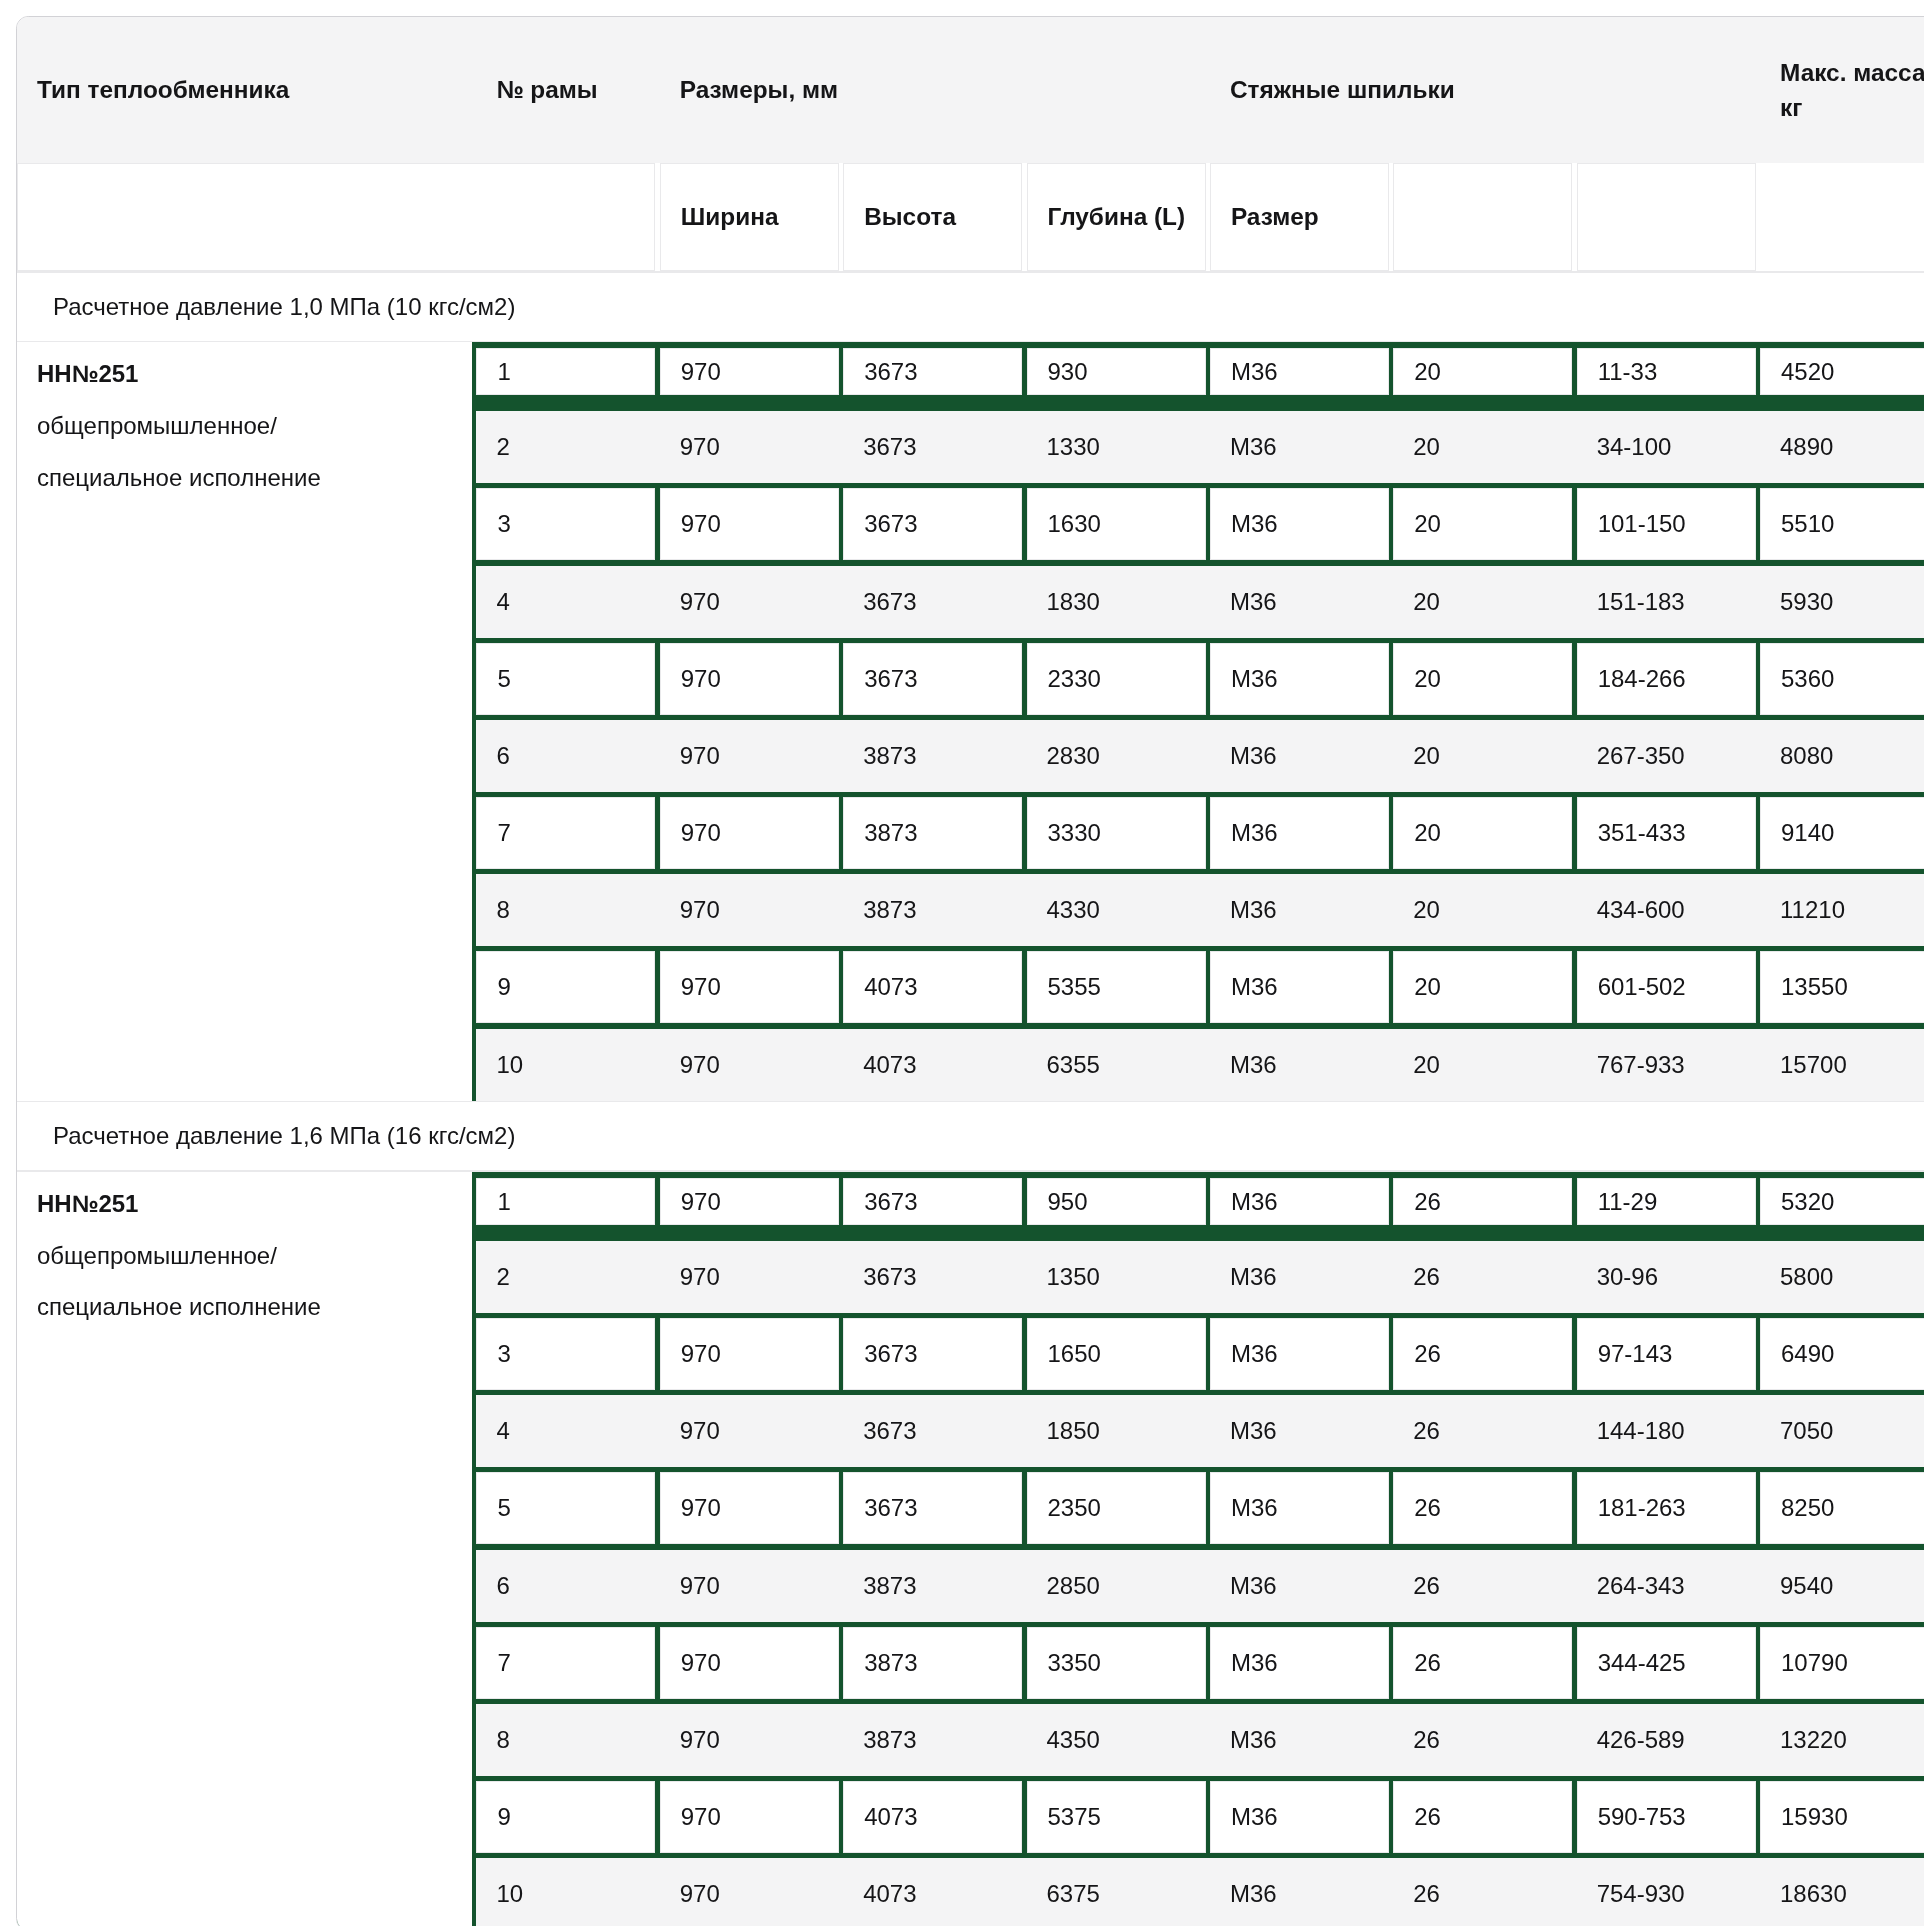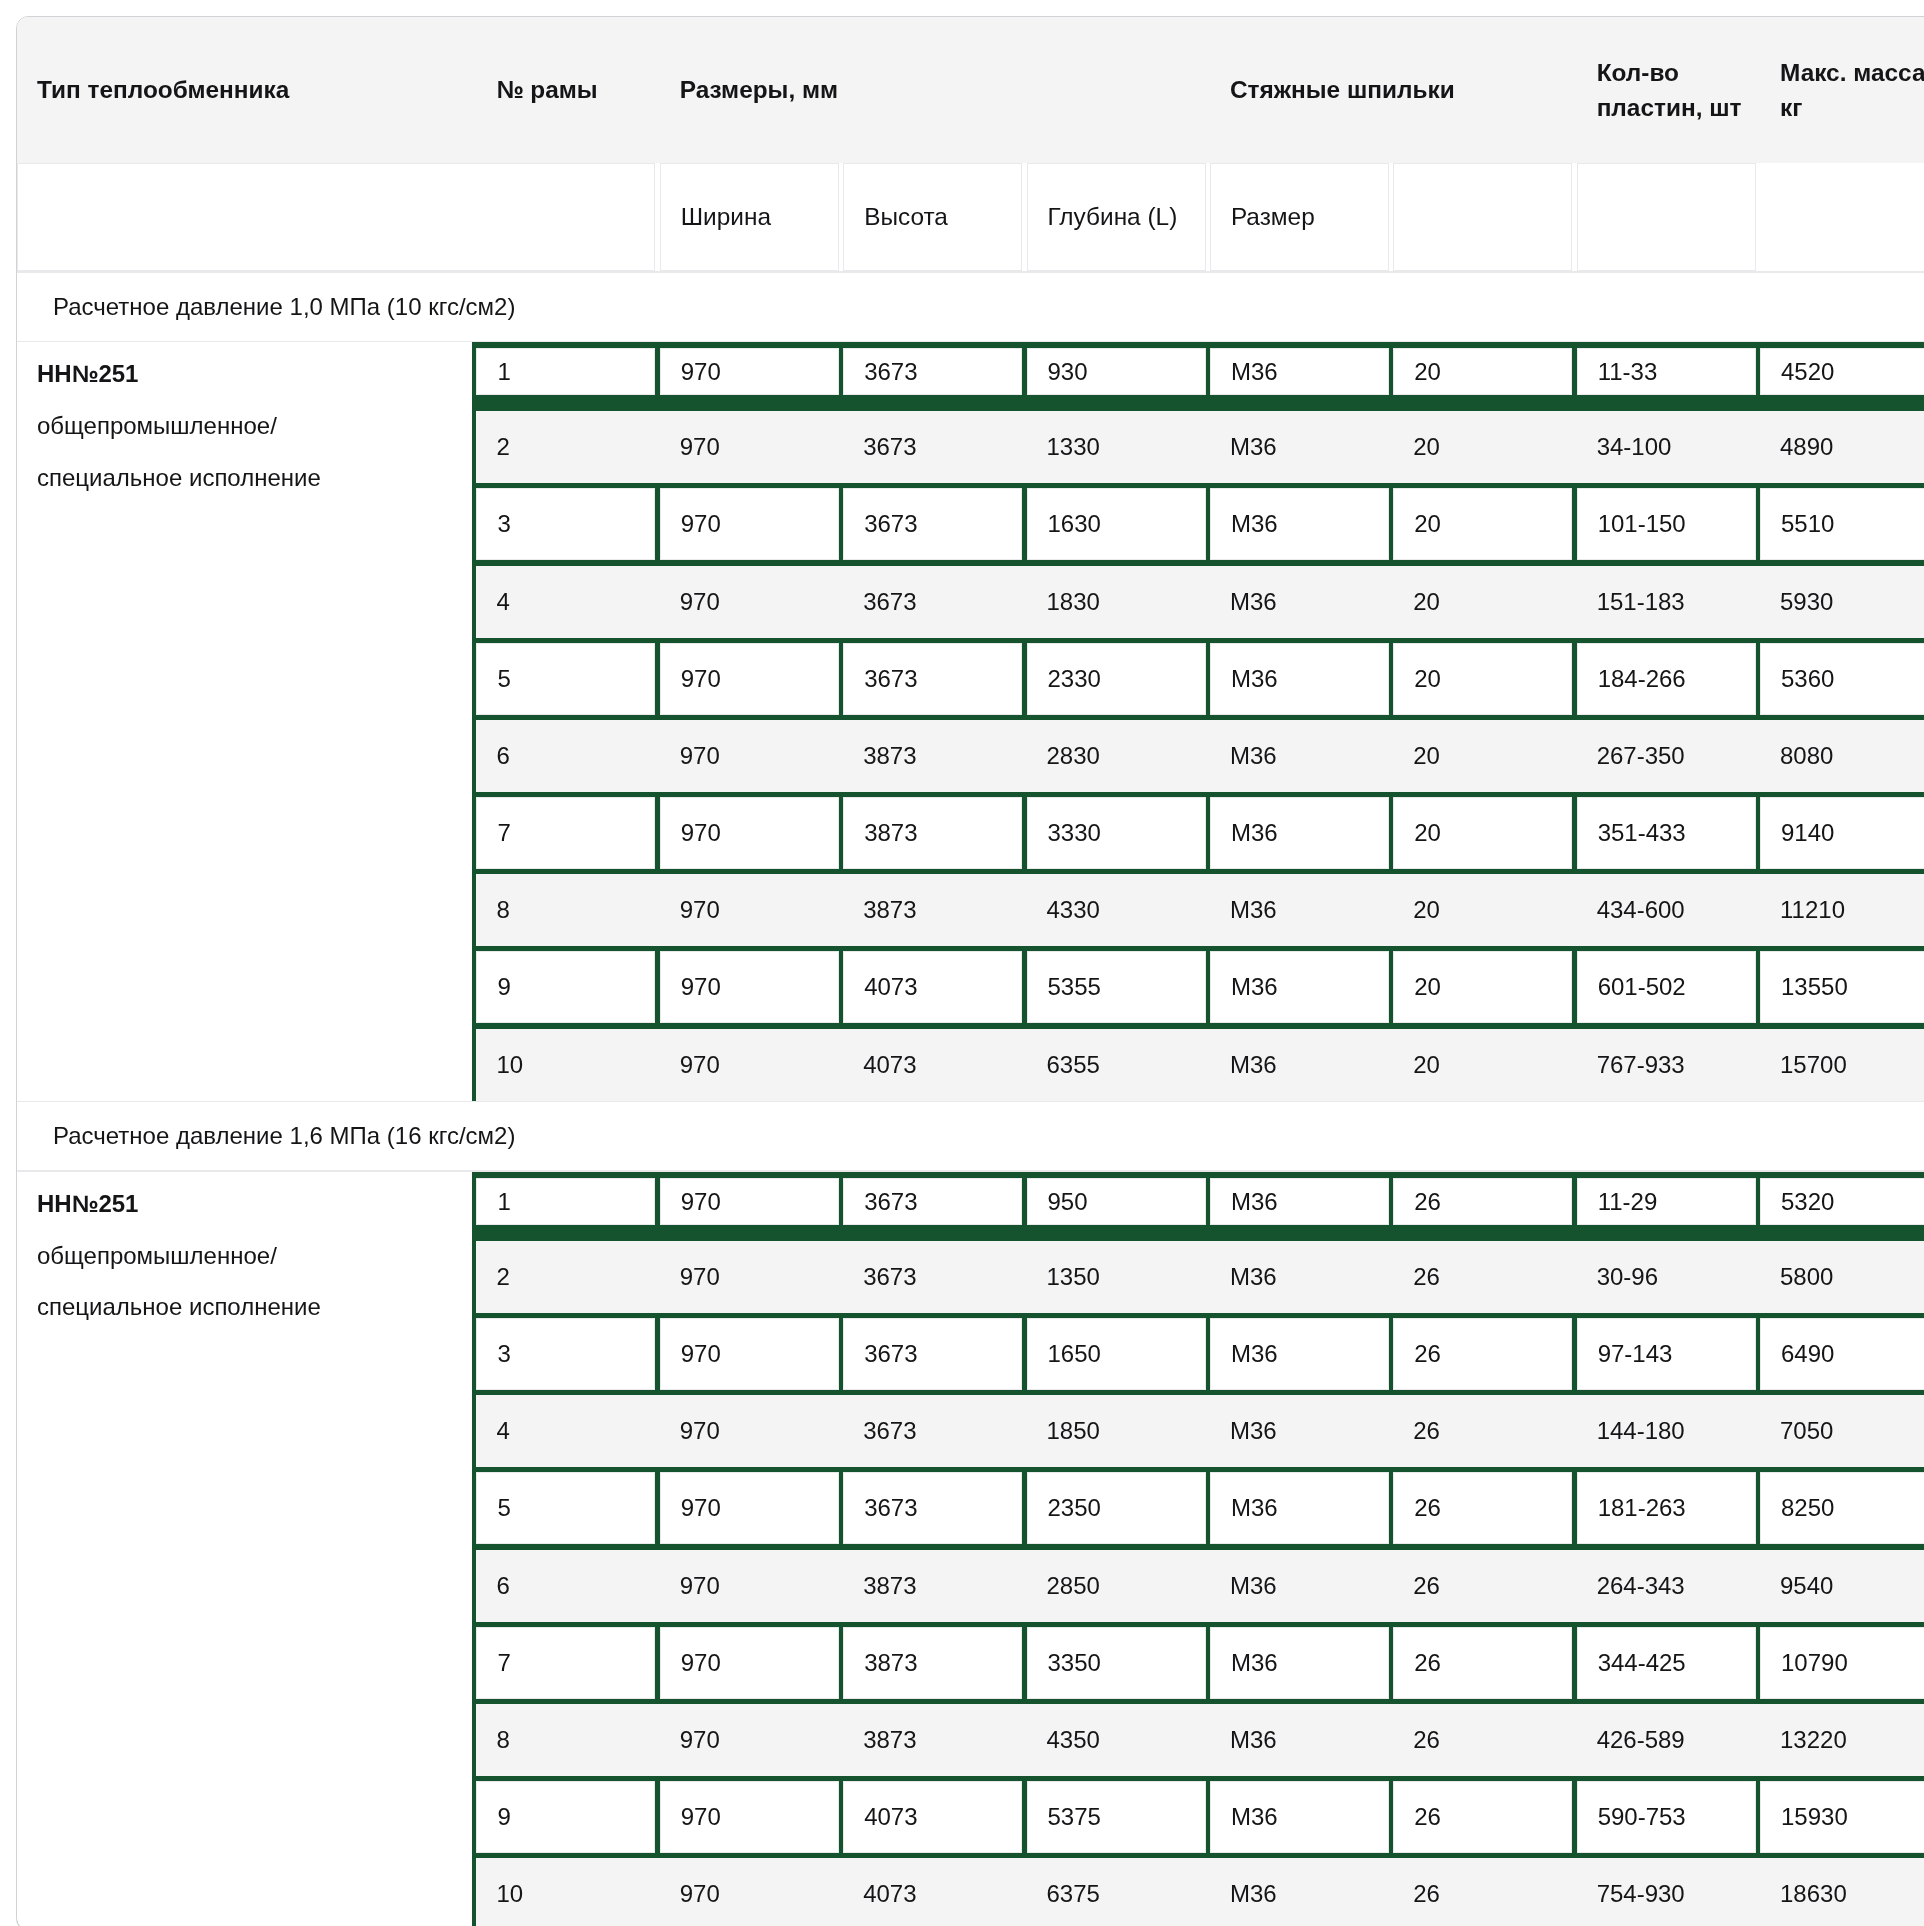--- a/index.html
+++ b/index.html
@@ -14,21 +14,21 @@
   .h1 .hcell{display:flex;align-items:center;padding-left:20px;padding-right:4.4px;
     font-weight:700;font-size:24.4px;line-height:1.45;}
   .span-dims{grid-column:3/6;}
   .span-studs{grid-column:6/8;}
   .col-plates{grid-column:8/9;}
   .col-mass{grid-column:9/10;}
   
   .h2{height:108px;}
   .h2 .hbox{box-sizing:border-box;background:#fff;border:1.3px solid #e9e9eb;
     display:flex;align-items:center;padding-left:20px;padding-right:4.4px;
-    font-weight:400;font-size:24.4px;line-height:2.0;}
+    font-weight:700;font-size:24.4px;line-height:2.0;}
   .h2 .merged{grid-column:1/3;}
   
   .hr{height:1.7px;background:#e9e9eb;}
   
   .title{height:68px;display:flex;align-items:center;padding-left:36px;font-size:24px;background:#fff;}
   
   .body{display:grid;grid-template-columns:455px 1fr;column-gap:4.4px;background:#14532d;}
   .type{padding:6.1px 8.7px 0 20px;font-size:24px;line-height:2.15;background:#fff;}
   .type .line{display:block;}
   .type .model{font-weight:700;}
@@ -42,21 +42,20 @@
 </head>
 <body>
 
 <div class="table">
 
   <div class="h1 grid">
     <div class="hcell">Тип теплообменника</div>
     <div class="hcell">№ рамы</div>
     <div class="hcell span-dims">Размеры, мм</div>
     <div class="hcell span-studs">Стяжные шпильки</div>
-    <div class="hcell col-plates">Кол-во пластин, шт</div>
     <div class="hcell col-mass">Макс. масса, кг</div>
   </div>
 
   <div class="h2 grid">
     <div class="hbox merged"></div>
     <div class="hbox">Ширина</div>
     <div class="hbox">Высота</div>
     <div class="hbox">Глубина (L)</div>
     <div class="hbox">Размер</div>
     <div class="hbox"></div>

